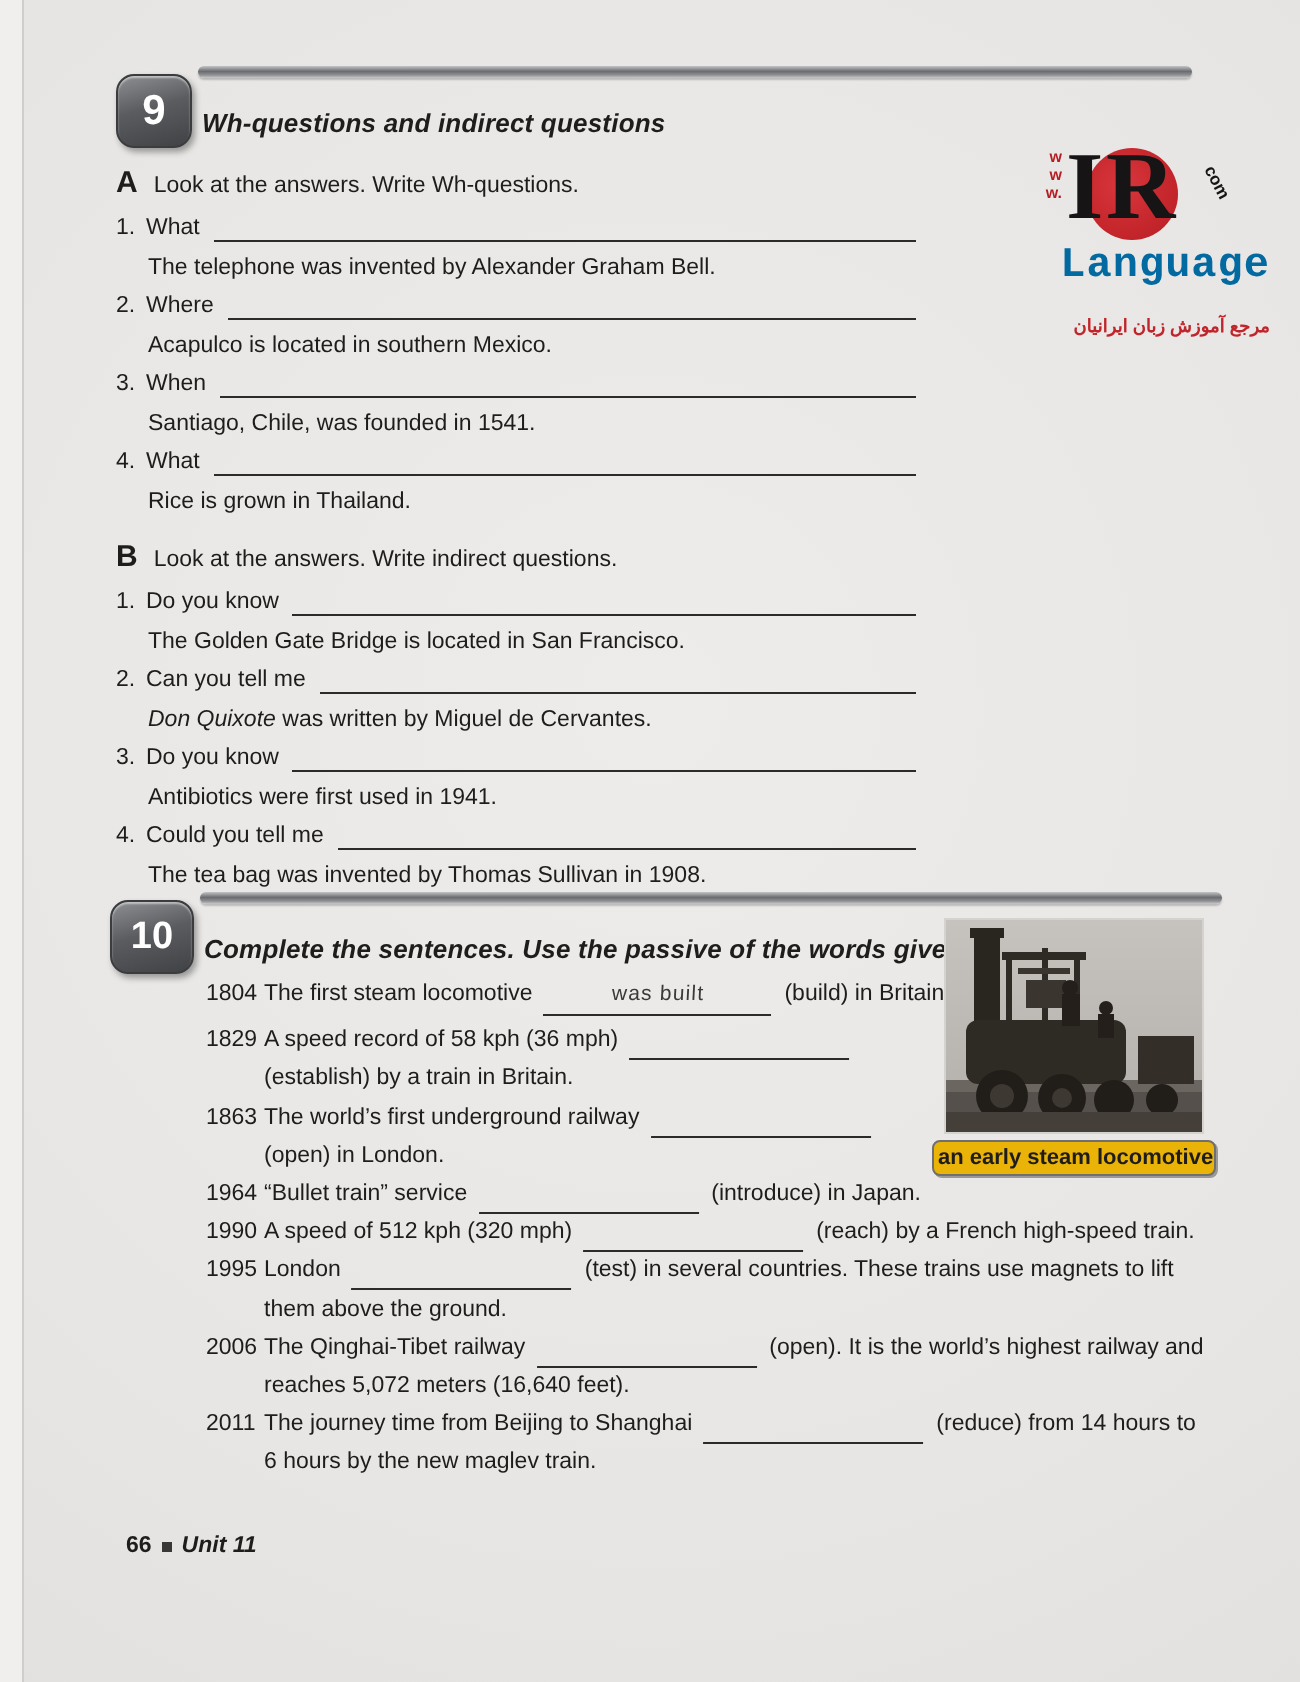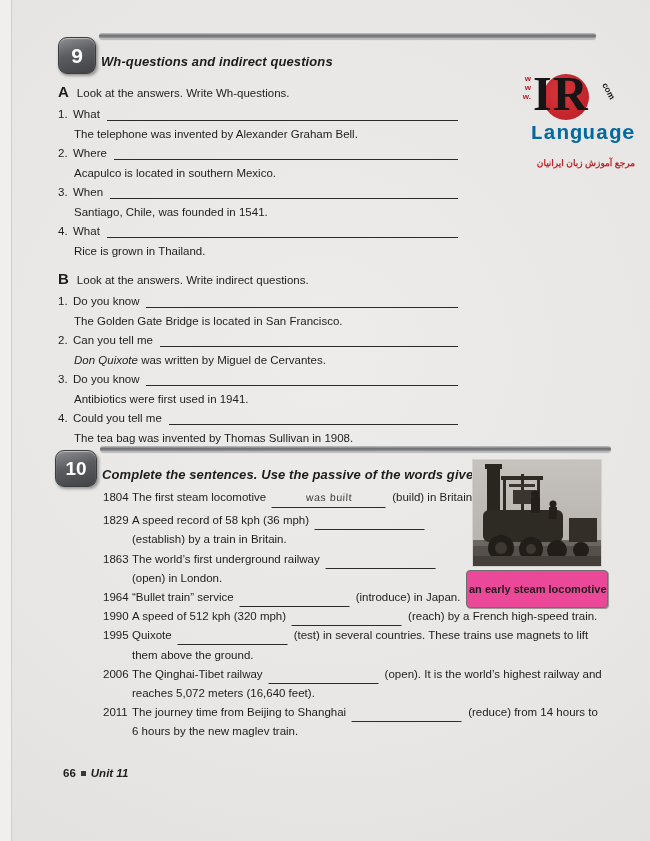--- a/index.html
+++ b/index.html
@@ -58,23 +58,23 @@
     margin:0 6px;text-align:center;
     font-size:10.5px;color:#3c3a38;letter-spacing:.6px;transform:skewX(-3deg);
   }
   .fillline.wide{width:114px;}
 
   
   .figure{position:absolute;left:418px;top:17px;width:128px;}
   .photo{display:block;width:128px;height:106px;box-shadow:0 0 0 1px #d5d3d0;}
   .caption{
     position:absolute;left:-7px;top:110px;width:142px;box-sizing:border-box;
-    background:#ec4899;border:1.3px solid #6f6f6f;border-radius:4px;
+    background:#eab308;border:1.3px solid #6f6f6f;border-radius:4px;
     box-shadow:1px 1px 0 #9a9997;
-    font-weight:bold;font-size:11px;text-align:center;padding:12px 2px;white-space:nowrap;
+    font-weight:bold;font-size:11px;text-align:center;padding:2px 2px;white-space:nowrap;
   }
 
   
   .wm{position:absolute;left:513px;top:72px;width:122px;text-align:right;}
   .wm .mono{position:relative;height:52px;}
   .wm .disc{position:absolute;left:30px;top:2px;width:46px;height:46px;border-radius:50%;
     background:radial-gradient(circle at 40% 40%, #d8363c, #b71c22);}
   .wm .mi{position:absolute;left:20px;top:-4px;font-family:"Liberation Serif",serif;font-weight:bold;
     font-size:48px;line-height:52px;color:#161414;}
   .wm .mr{position:absolute;left:40px;top:-4px;font-family:"Liberation Serif",serif;font-weight:bold;
@@ -282,21 +282,21 @@
         <span class="yr">1990</span>
         <span>A speed of 512 kph (320 mph)</span>
         <span class="fillline"><span></span></span>
         <span class="optional">(reach) by a French high-speed train.</span>
       </div>
 
     </div>
     <div class="tl-item">
       <div class="l1">
         <span class="yr">1995</span>
-        <span>Quixote</span>
+        <span>London</span>
         <span class="fillline"><span></span></span>
         <span class="optional">(test) in several countries. These trains use magnets to lift</span>
       </div>
       <div class="l2 optional">them above the ground.</div>
     </div>
     <div class="tl-item">
       <div class="l1">
         <span class="yr">2006</span>
         <span>The Qinghai-Tibet railway</span>
         <span class="fillline"><span></span></span>

